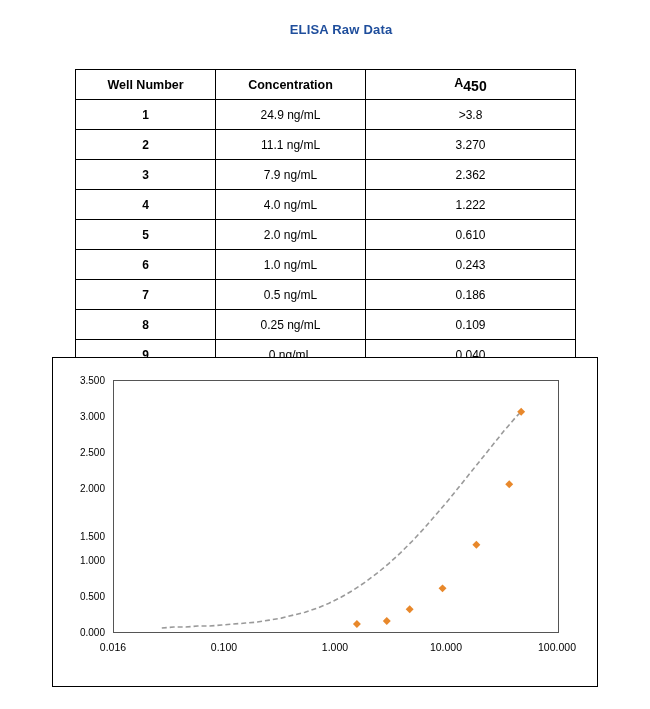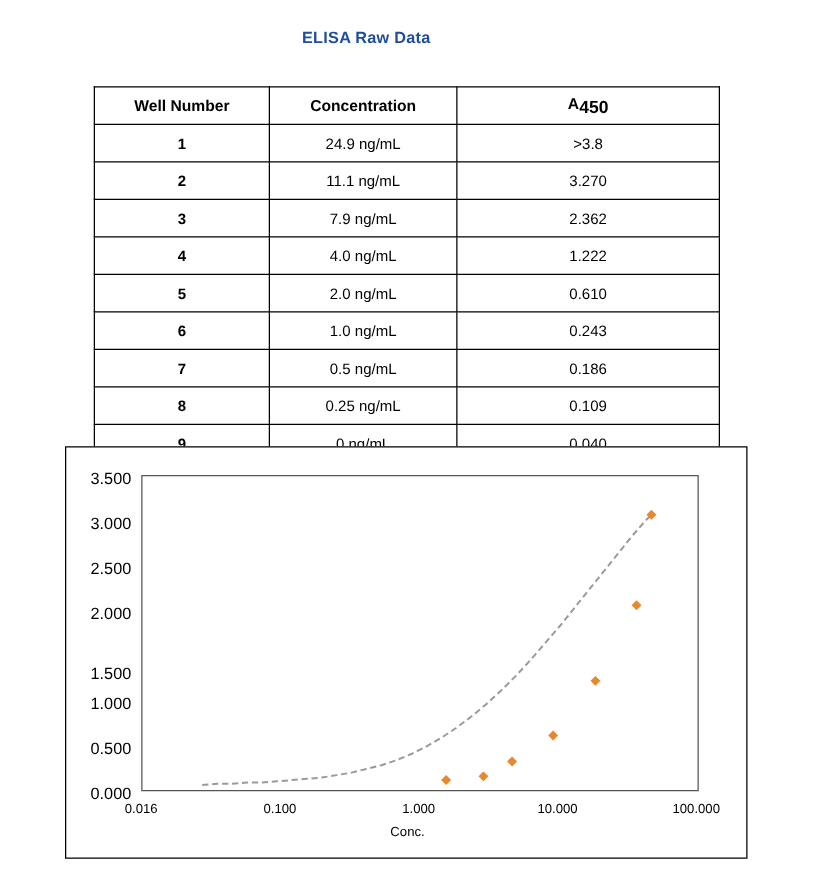--- a/index.html
+++ b/index.html
@@ -20,20 +20,21 @@
   .chart-title {
     position: absolute;
     top: 22px;
     left: 0;
     width: 586px;
     text-align: center;
     font-size: 13px;
     font-weight: bold;
     color: #1f4e9c;
     letter-spacing: 0.2px;
+    padding-left: 48px;
   }
 
   
   .table-wrap {
     position: absolute;
     top: 45px;
     left: 75px;
     width: 500px;
   }
   table.elisa {
@@ -81,21 +82,21 @@
     left: 60px;
     top: 22px;
     width: 446px;
     height: 253px;
     border: 1px solid #555555;
     box-sizing: border-box;
     background: #ffffff;
   }
   .y-label {
     position: absolute;
-    font-size: 13px;
+    font-size: 10px;
     color: #000000;
     text-align: right;
     width: 46px;
     left: 6px;
   }
   .x-label {
     position: absolute;
     font-size: 10.5px;
     color: #000000;
     text-align: center;
@@ -198,21 +199,20 @@
   <div class="y-label" style="top:89px">2.500</div>
   <div class="y-label" style="top:53px">3.000</div>
   <div class="y-label" style="top:17px">3.500</div>
 
   <div class="x-label" style="left:25px">0.016</div>
   <div class="x-label" style="left:136px">0.100</div>
   <div class="x-label" style="left:247px">1.000</div>
   <div class="x-label" style="left:358px">10.000</div>
   <div class="x-label" style="left:469px">100.000</div>
 
-  <div class="x-axis-title">Conc.</div>
 
   <div class="plot-area">
     <svg class="curve-svg" viewBox="0 0 446 253" preserveAspectRatio="none">
 
       <polyline fill="none" stroke="#9a9a9a" stroke-width="1.6" stroke-dasharray="5,3" points="48,249 60,248 72,248 84,247 96,247 108,246 120,245 132,244 144,243 156,241 168,239 180,236 192,233 204,229 216,224 228,218 240,211 252,203 264,194 276,184 288,173 300,161 312,148 324,134 336,120 348,105 360,90 372,75 384,60 392,50 398,43 404,36 408,32"></polyline>
 
       <g fill="#E8882B">
 
         <polygon points="244,241 248,245 244,249 240,245"></polygon>
 

